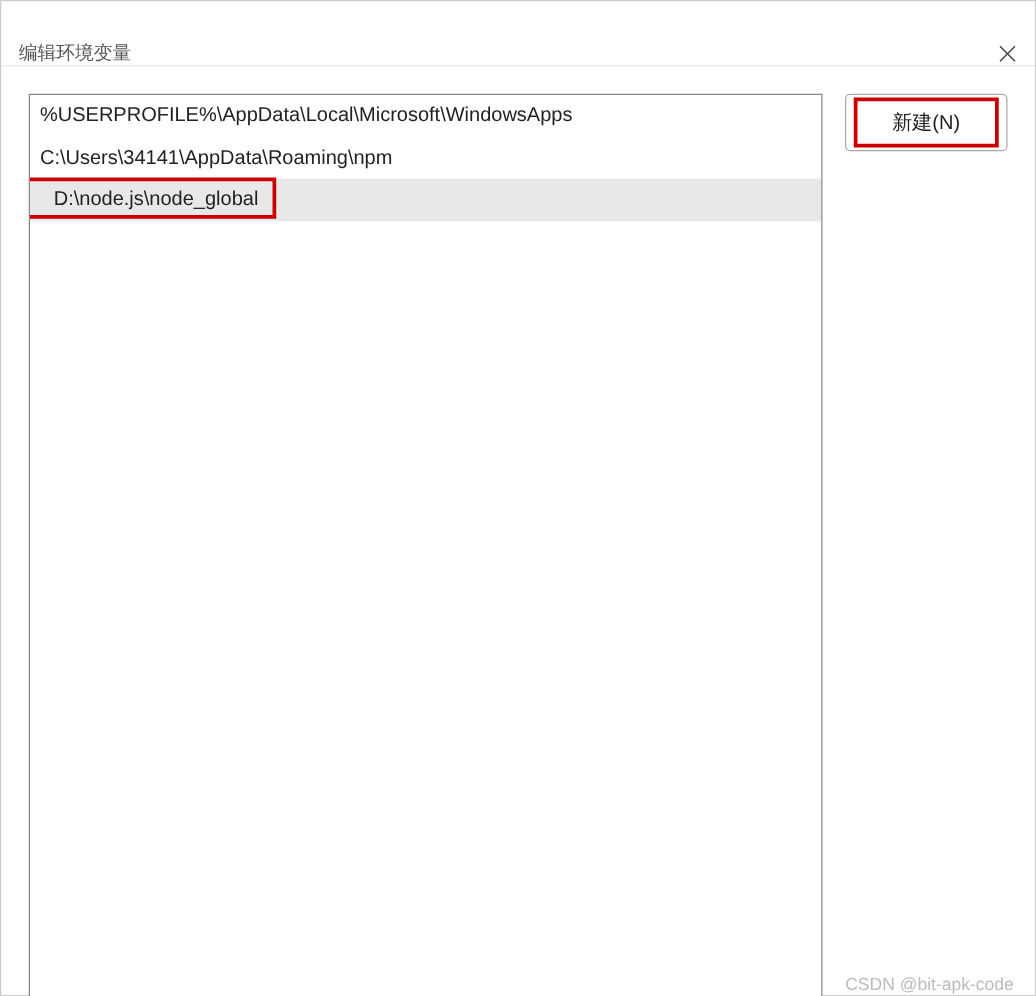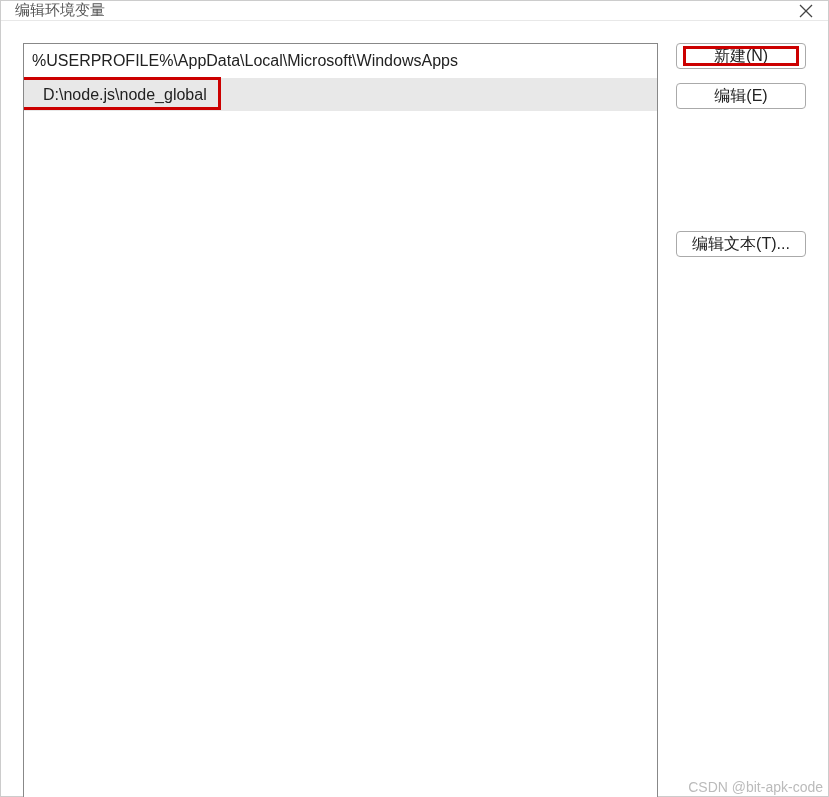--- a/index.html
+++ b/index.html
@@ -26,20 +26,21 @@
     }
     .titlebar {
       height: 38px;
       display: flex;
       align-items: center;
       justify-content: space-between;
       padding: 0 14px;
       border-bottom: 1px solid #e8e8e8;
       color: #666;
       font-size: 15px;
+      margin-top: 32px;
     }
     .titlebar .title {
       color: #555;
     }
     .close-icon {
       width: 16px;
       height: 16px;
       cursor: pointer;
       color: #444;
       display: flex;
@@ -90,21 +91,21 @@
       pointer-events: none;
     }
     .side-buttons {
       width: 130px;
       display: flex;
       flex-direction: column;
       gap: 14px;
     }
     .btn {
       width: 130px;
-      height: 26px;
+      height: 46px;
       background: #fff;
       border: 1px solid #aaa;
       border-radius: 4px;
       font-size: 16px;
       color: #222;
       cursor: pointer;
       font-family: inherit;
       display: flex;
       align-items: center;
       justify-content: center;
@@ -132,21 +133,21 @@
       display: flex;
       justify-content: flex-end;
       gap: 18px;
       margin-top: 24px;
     }
     .bottom-row .btn {
       width: 130px;
     }
     .watermark {
       position: absolute;
-      right: 6px;
+      right: 18px;
       bottom: 2px;
       color: #bbb;
       font-size: 14px;
       pointer-events: none;
     }
   </style>
 </head>
 <body>
 
 <div class="dialog">
@@ -157,29 +158,28 @@
         <line x1="1" y1="1" x2="13" y2="13" stroke="#444" stroke-width="1.2"></line>
         <line x1="13" y1="1" x2="1" y2="13" stroke="#444" stroke-width="1.2"></line>
       </svg>
     </span>
   </div>
 
   <div class="content">
     <div class="main-row">
       <div class="list-box">
         <div class="list-item">%USERPROFILE%\AppData\Local\Microsoft\WindowsApps</div>
+        <div class="list-item">C:\Users\34141\AppData\Roaming\npm</div>
         <div class="list-item selected selected-highlight">D:\node.js\node_global</div>
       </div>
 
       <div class="side-buttons">
         <button class="btn btn-highlight">新建(N)</button>
-        <button class="btn">编辑(E)</button>
         <div class="btn-gap-small"></div>
         <div class="btn-gap-large"></div>
-        <button class="btn">编辑文本(T)...</button>
       </div>
     </div>
 
     <div class="bottom-row">
       <button class="btn btn-highlight">确定</button>
       <button class="btn">取消</button>
     </div>
   </div>
 </div>
 

